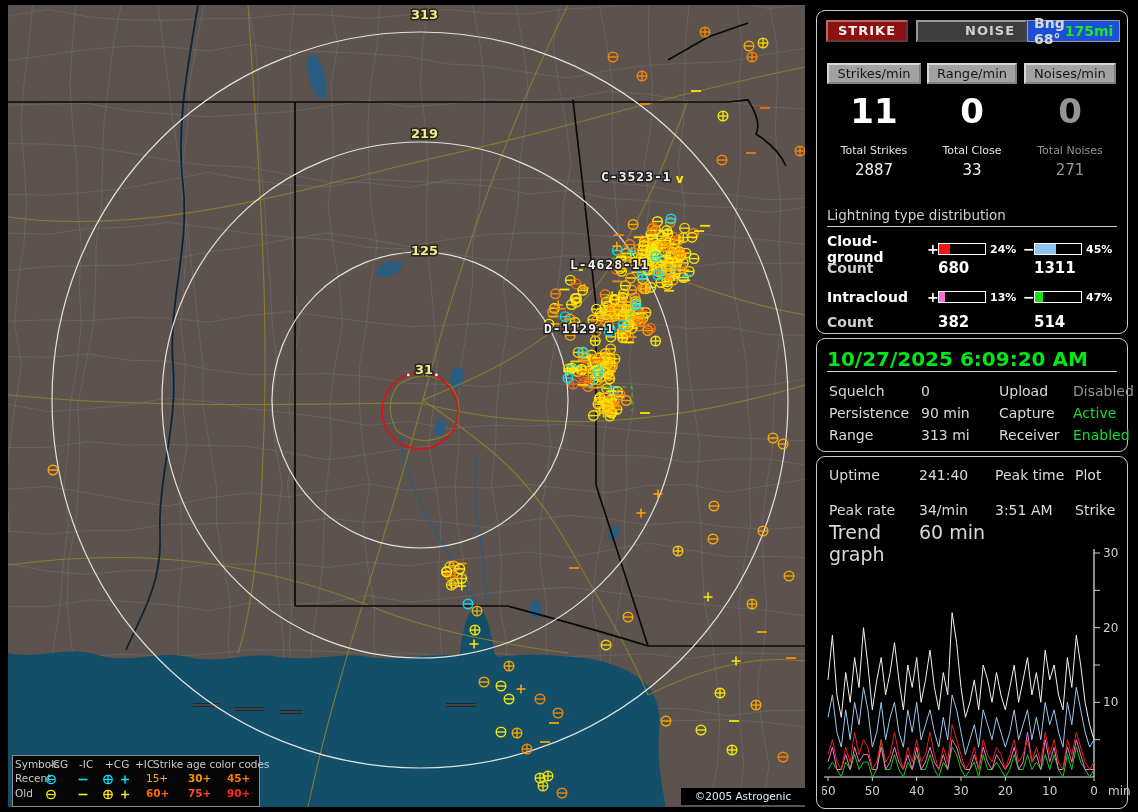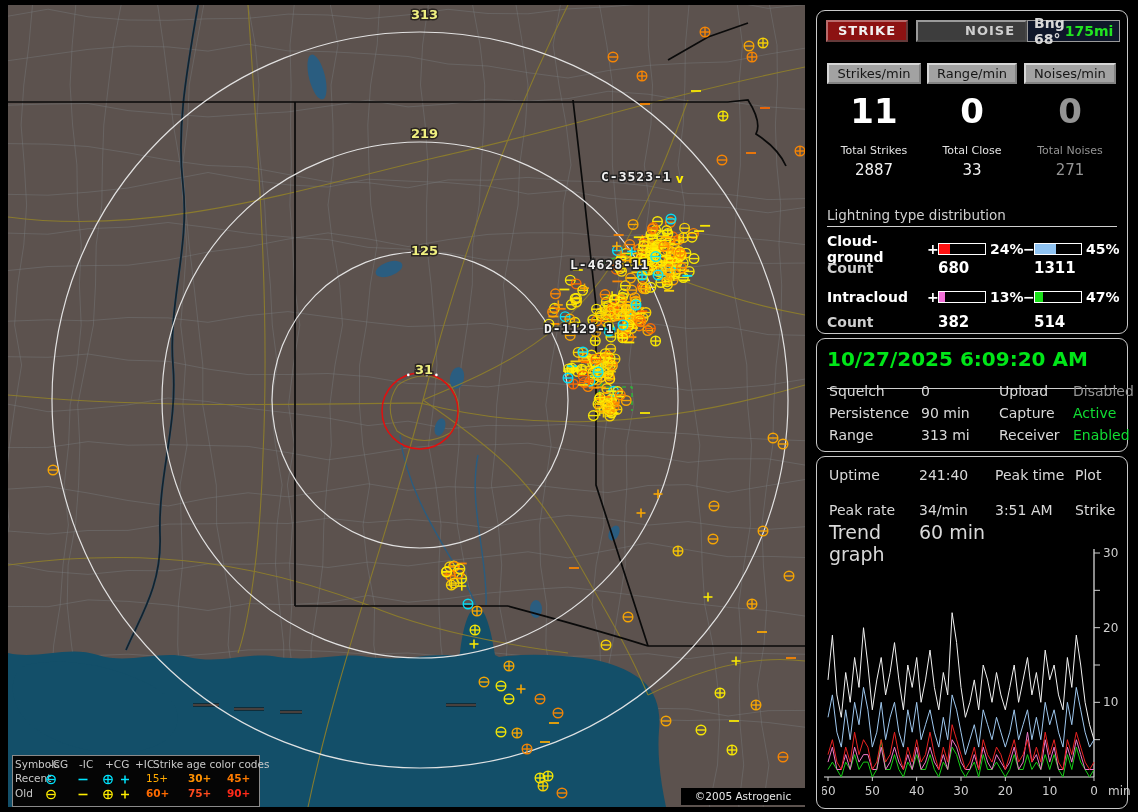--- a/index.html
+++ b/index.html
@@ -17,41 +17,41 @@
   #panel{position:absolute;left:810px;top:5px;width:322px;height:802px;background:#000;color:#d9d9d9;}
   .box{position:absolute;left:6px;width:310px;background:#000;border:1px solid #c9c9c9;border-radius:9px;}
   #box1{top:5px;height:322px;}
   #box2{top:333px;height:112px;}
   #box3{top:451px;height:351px;}
   .btnrow{position:absolute;left:9px;top:9px;right:9px;height:22px;display:flex;align-items:center;}
   .btn{height:22px;line-height:18px;text-align:center;font-weight:bold;font-size:13px;
        padding:0 10px;box-sizing:border-box;}
   #strikebtn{background:#8c1212;color:#f2f2f2;border:2px outset #b86a6a;letter-spacing:1px;}
   #noisebtn{background:#3d3d3d;color:#cfcfcf;border:2px outset #9a9a9a;margin-left:8px;letter-spacing:1px;padding-left:47px;}
-  #bngbox{margin-left:auto;width:136px;height:22px;background:#0f172a;border:1px solid #9a9a9a;
+  #bngbox{margin-left:auto;width:136px;height:22px;background:#1d4ed8;border:1px solid #9a9a9a;
           display:flex;align-items:center;box-sizing:border-box;padding:0 6px;font-weight:bold;font-size:14px;}
   #bngbox .rng{margin-left:auto;color:#21e321;}
   .cols{position:absolute;left:8px;right:8px;top:52px;display:flex;}
   .col{width:33.33%;text-align:center;}
   .chip{display:inline-block;background:#a2a2a2;color:#161616;font-size:13px;padding:1px 8px;
         border:2px outset #d6d6d6;}
   .bignum{font-size:34px;font-weight:bold;color:#fff;margin-top:8px;line-height:38px;}
   .dimtxt{color:#949494 !important;}
   .totlbl{font-size:11px;color:#e2e2e2;margin-top:14px;}
   .totval{font-size:15px;color:#f2f2f2;margin-top:4px;}
   #disttitle{position:absolute;left:10px;right:10px;top:196px;font-size:13.5px;color:#cfcfcf;
              border-bottom:1px solid #cfcfcf;padding-bottom:3px;}
   .distgrid{position:absolute;left:10px;font-size:14px;font-weight:bold;color:#fff;display:grid;
             grid-template-columns:100px 11px 48px 37px 11px 48px 38px;align-items:center;}
   .bar{width:48px;height:12px;border:1px solid #fff;background:#000;box-sizing:border-box;}
   .bar>div{height:100%;}
-  .pct{font-size:14px;padding-left:4px;}
+  .pct{font-size:11px;padding-left:4px;}
   .cnt{font-size:15px;}
   #datetime{position:absolute;left:10px;right:10px;top:8px;font-size:20px;font-weight:bold;color:#00e618;
-            border-bottom:1px solid #cfcfcf;padding-bottom:17px;}
+            border-bottom:1px solid #cfcfcf;padding-bottom:0;}
   .setgrid{position:absolute;left:12px;right:8px;top:44px;display:grid;
            grid-template-columns:92px 78px 74px 58px;row-gap:6px;font-size:14px;}
   .green{color:#11dd33;}
   .statgrid{position:absolute;left:12px;right:8px;top:10px;display:grid;
             grid-template-columns:90px 76px 80px 56px;row-gap:19px;font-size:14px;}
   #trendrow{position:absolute;left:12px;top:64px;font-size:19px;display:grid;grid-template-columns:90px 80px;}
   #trendsvg{position:absolute;left:5px;top:88px;}
   .tick{stroke:#cfcfcf;stroke-width:1;}
   .axis{stroke:#e8e8e8;stroke-width:1.2;fill:none;}
   .alab{fill:#cfcfcf;font-size:12px;font-family:"DejaVu Sans",sans-serif;}

